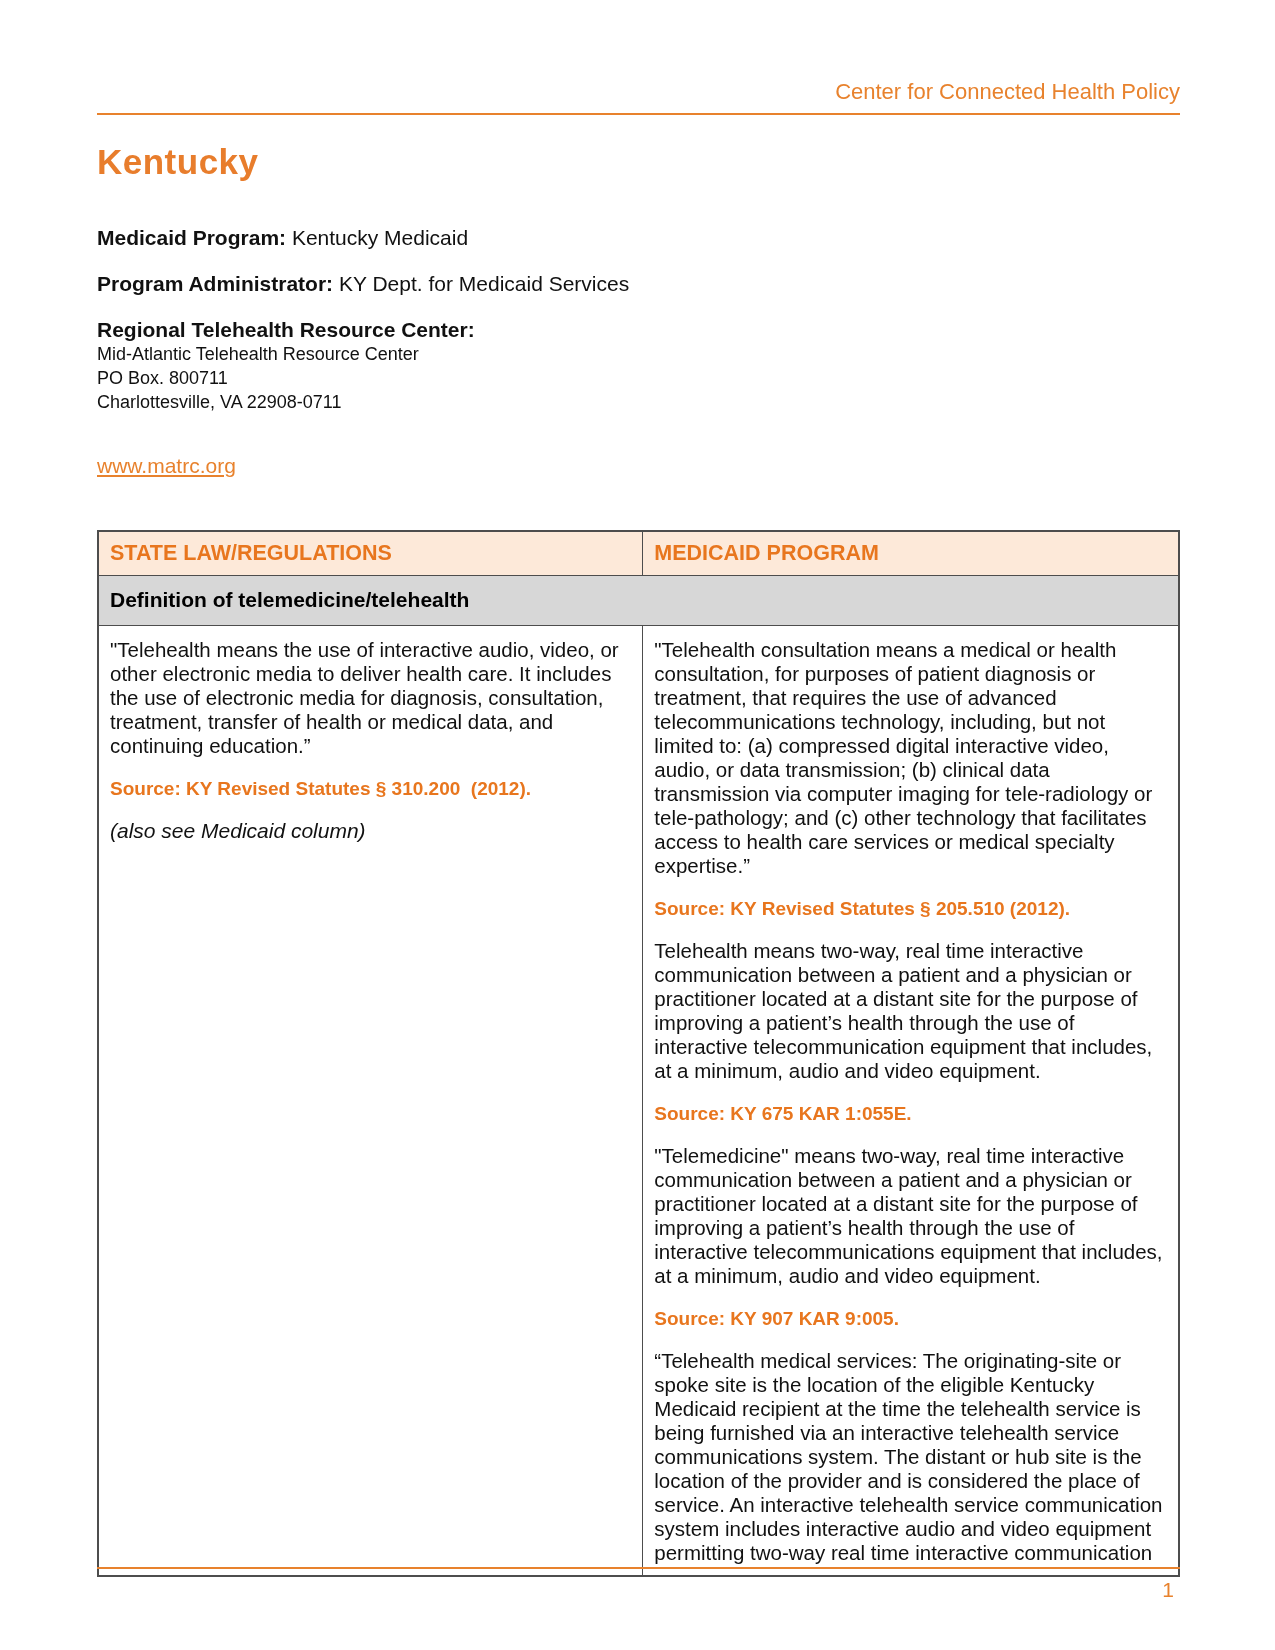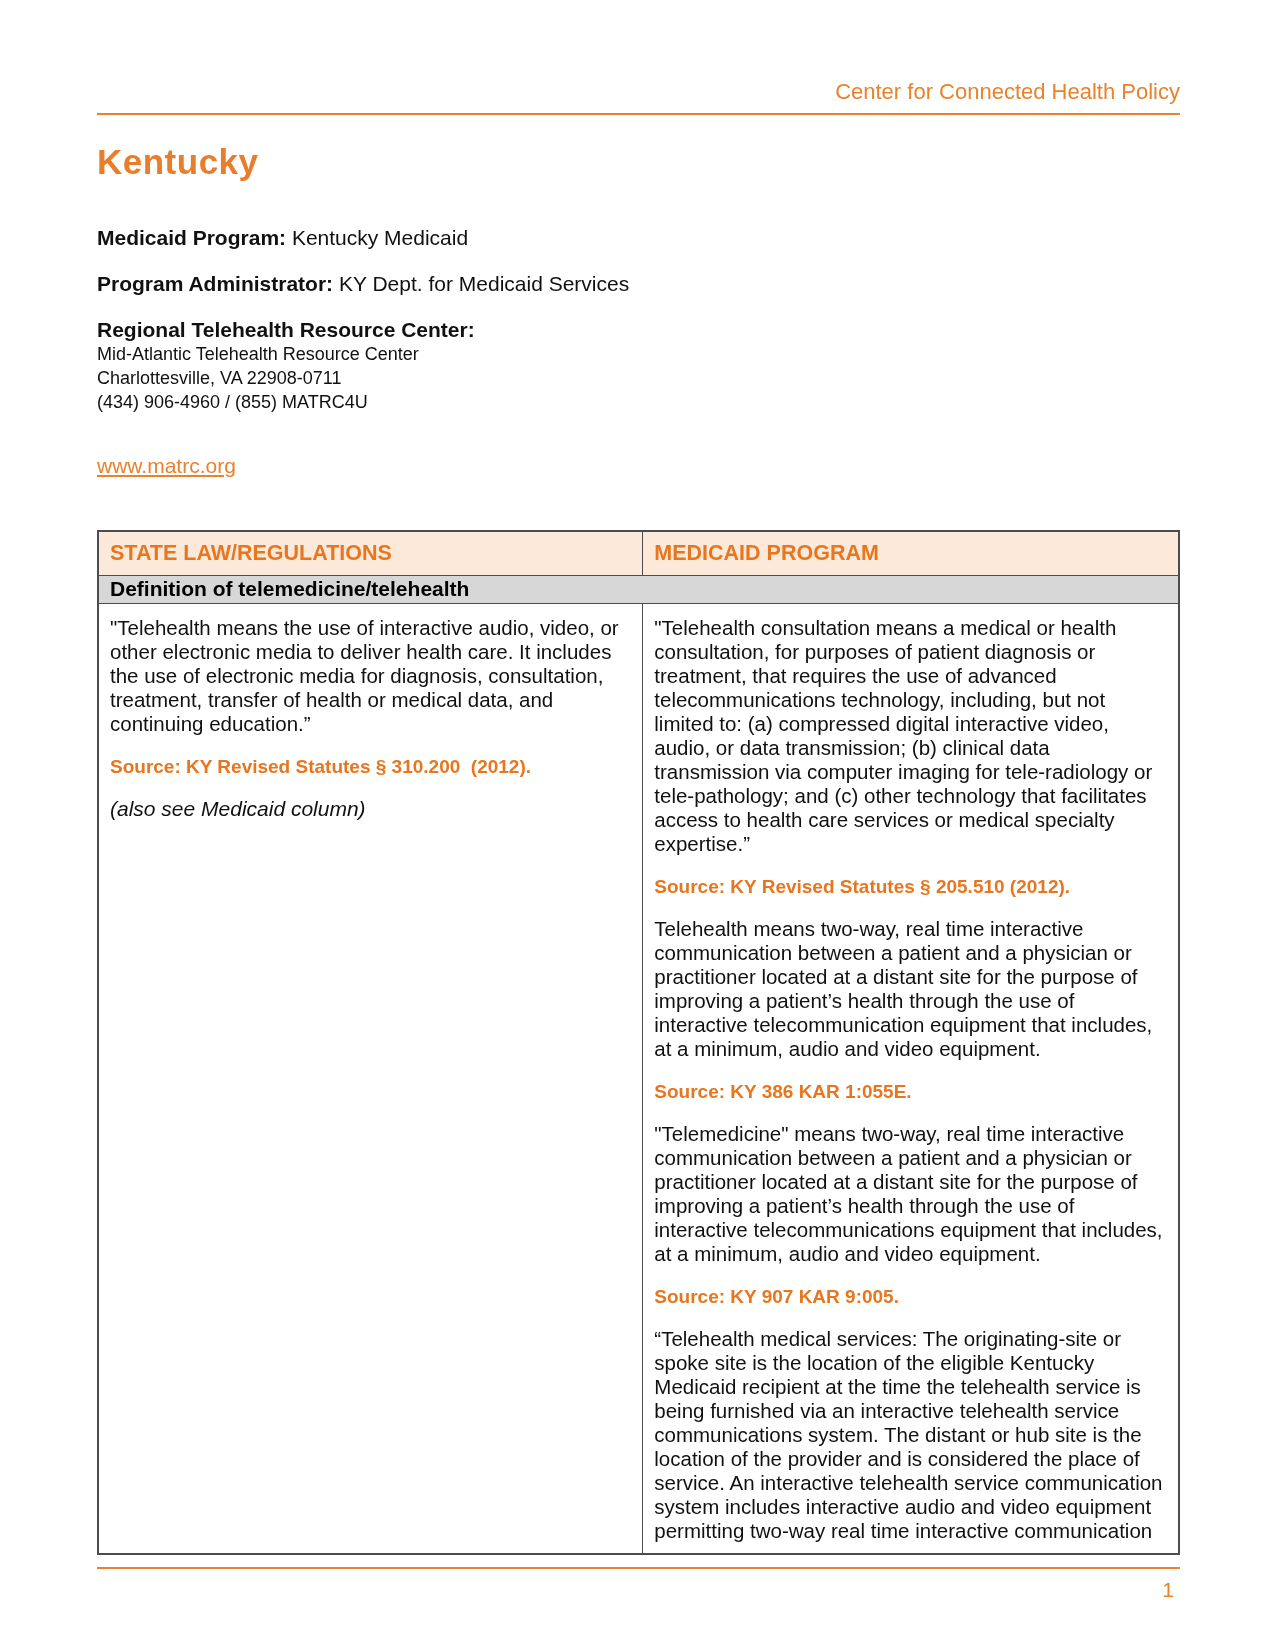--- a/index.html
+++ b/index.html
@@ -79,21 +79,21 @@
     padding: 0 11px;
     vertical-align: middle;
   }
   .col-state { width: 50.4%; }
   .col-medicaid { width: 49.6%; }
   .section-row td {
     background: #D7D7D7;
     color: #000000;
     font-size: 21px;
     font-weight: bold;
-    height: 28px;
+    height: 50px;
     padding: 0 11px;
     vertical-align: middle;
   }
   .cell {
     vertical-align: top;
     padding: 12px 12px 10px 11px;
     background: #ffffff;
   }
   .cell p.body {
     font-size: 20.5px;
@@ -149,22 +149,22 @@
         <span class="info-label">Medicaid Program:</span>
         <span class="info-value">Kentucky Medicaid</span>
       </div>
       <div class="info-row">
         <span class="info-label">Program Administrator:</span>
         <span class="info-value">KY Dept. for Medicaid Services</span>
       </div>
       <div class="info-row">
         <div class="rtrc-label">Regional Telehealth Resource Center:</div>
         <div class="rtrc-line">Mid-Atlantic Telehealth Resource Center</div>
+        <div class="rtrc-line">PO Box. 800711</div>
         <div class="rtrc-line">Charlottesville, VA 22908-0711</div>
-        <div class="rtrc-line">(434) 906-4960 / (855) MATRC4U</div>
         <a class="rtrc-link">www.matrc.org</a>
       </div>
     </div>
 
     <table class="law-table">
       <tbody>
           <tr>
         <th class="col-header col-state">STATE LAW/REGULATIONS</th>
         <th class="col-header col-medicaid">MEDICAID PROGRAM</th>
       </tr>
@@ -174,21 +174,21 @@
       <tr>
         <td class="cell">
           <p class="body">"Telehealth means the use of interactive audio, video, or other electronic media to deliver health care. It includes the use of electronic media for diagnosis, consultation, treatment, transfer of health or medical data, and continuing education.”</p>
           <p class="source">Source: KY Revised Statutes § 310.200&nbsp; (2012).</p>
           <p class="note">(also see Medicaid column)</p>
         </td>
         <td class="cell">
           <p class="body">"Telehealth consultation means a medical or health consultation, for purposes of patient diagnosis or treatment, that requires the use of advanced telecommunications technology, including, but not limited to: (a) compressed digital interactive video, audio, or data transmission; (b) clinical data transmission via computer imaging for tele-radiology or tele-pathology; and (c) other technology that facilitates access to health care services or medical specialty expertise.”</p>
           <p class="source">Source: KY Revised Statutes § 205.510 (2012).</p>
           <p class="body">Telehealth means two-way, real time interactive communication between a patient and a physician or practitioner located at a distant site for the purpose of improving a patient’s health through the use of interactive telecommunication equipment that includes, at a minimum, audio and video equipment.</p>
-          <p class="source">Source: KY 386 KAR 1:055E.</p>
+          <p class="source">Source: KY 675 KAR 1:055E.</p>
           <p class="body">"Telemedicine" means two-way, real time interactive communication between a patient and a physician or practitioner located at a distant site for the purpose of improving a patient’s health through the use of interactive telecommunications equipment that includes, at a minimum, audio and video equipment.</p>
           <p class="source">Source: KY 907 KAR 9:005.</p>
           <p class="body">“Telehealth medical services: The originating-site or spoke site is the location of the eligible Kentucky Medicaid recipient at the time the telehealth service is being furnished via an interactive telehealth service communications system. The distant or hub site is the location of the provider and is considered the place of service. An interactive telehealth service communication system includes interactive audio and video equipment permitting two-way real time interactive communication</p>
         </td>
       </tr>
     </tbody>
       </table>
 
   </div>
 

